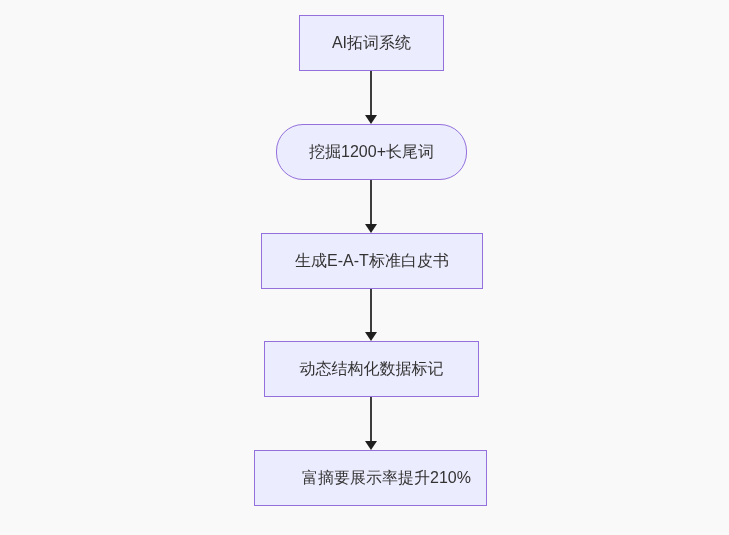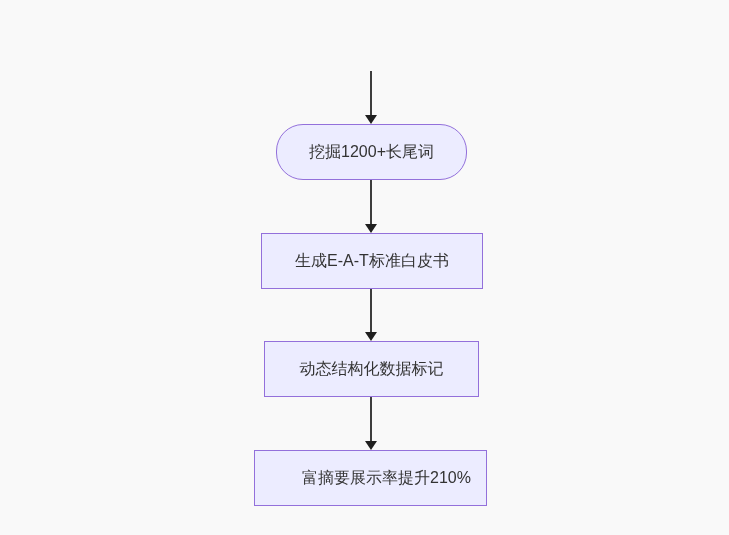--- a/index.html
+++ b/index.html
@@ -80,20 +80,23 @@
   </div>
   <div class="edge e3">
     <div class="edge-line"></div>
     <div class="arrowhead"></div>
   </div>
   <div class="edge e4">
     <div class="edge-line"></div>
     <div class="arrowhead"></div>
   </div>
 
+  <div class="node n1">
+    <span class="node-label">AI拓词系统</span>
+  </div>
   <div class="node n2">
     <span class="node-label">挖掘1200+长尾词</span>
   </div>
   <div class="node n3">
     <span class="node-label">生成E-A-T标准白皮书</span>
   </div>
   <div class="node n4">
     <span class="node-label">动态结构化数据标记</span>
   </div>
   <div class="node n5">

